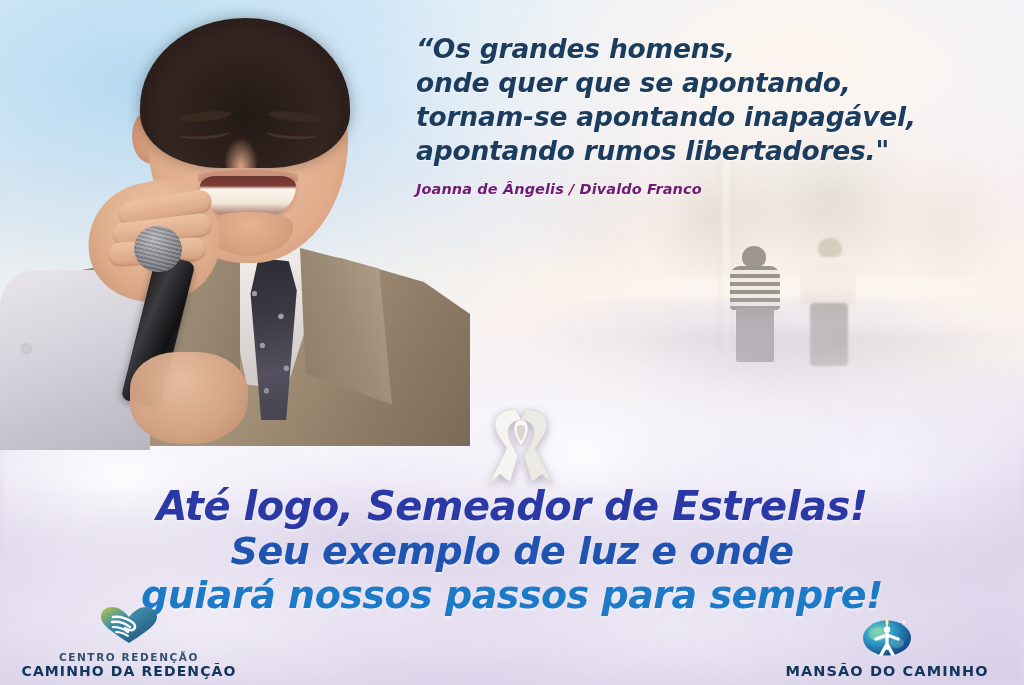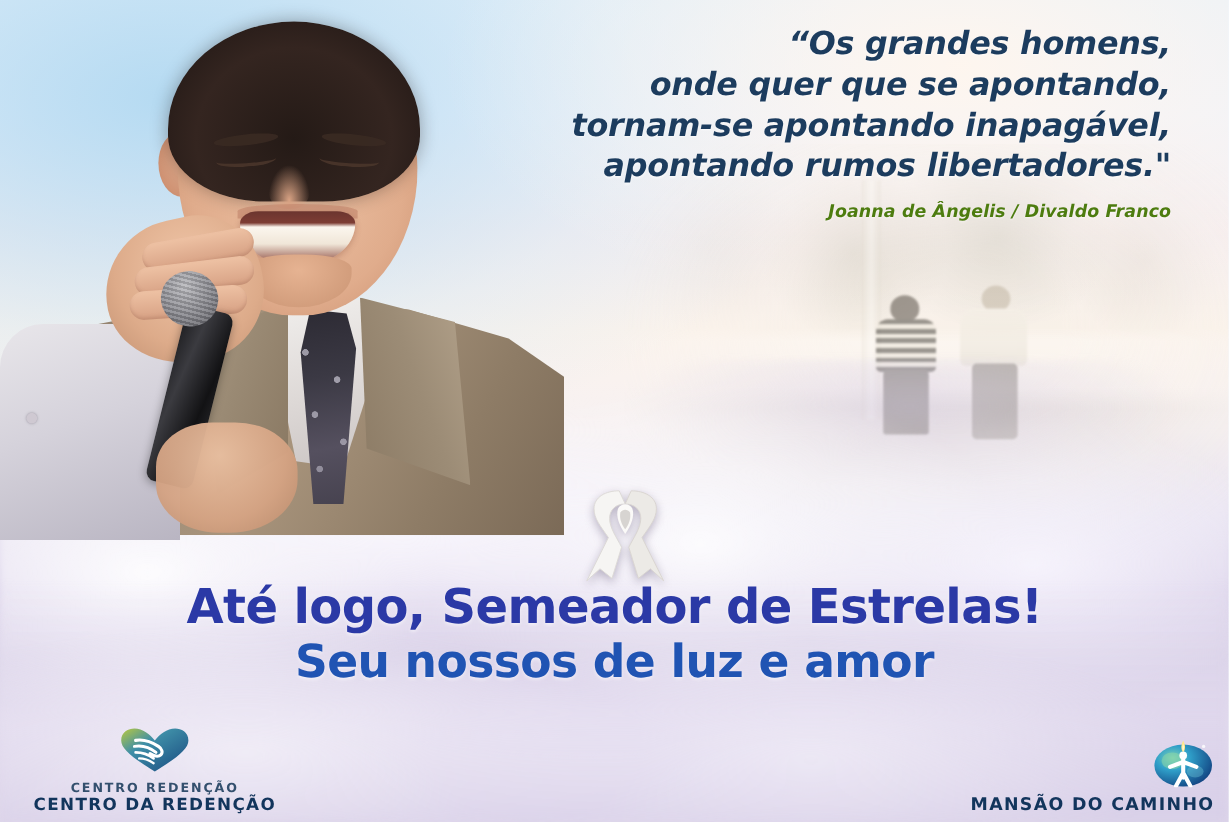--- a/index.html
+++ b/index.html
@@ -259,81 +259,81 @@
     position: absolute; left: 130px; top: 352px; width: 118px; height: 92px;
     background: radial-gradient(ellipse at 45% 30%, #e9bfa0 0%, #d5a383 60%, #b98a6b 100%);
     border-radius: 40% 44% 48% 44%;
     opacity: 0.95;
   }
 
   
   .quote {
     position: absolute;
     right: 48px;
-    top: 20px;
+    top: 32px;
     width: 560px;
-    text-align: right;
   }
   .quote-line {
     font-style: italic;
     font-weight: 700;
     font-size: 26.5px;
     line-height: 34px;
     color: #1c3c5e;
     letter-spacing: -0.2px;
     white-space: nowrap;
     text-shadow: 0 1px 2px rgba(255,255,255,0.65);
   }
   .quote-attr {
     margin-top: 13px;
     font-style: italic;
     font-weight: 700;
     font-size: 14.5px;
-    color: #4d7c0f;
+    color: #701a75;
     letter-spacing: 0.1px;
     text-shadow: 0 1px 2px rgba(255,255,255,0.6);
   }
 
   
   .ribbon {
     position: absolute;
     left: 483px; top: 408px;
     width: 76px; height: 82px;
     filter: drop-shadow(0 3px 4px rgba(110,100,130,0.45));
   }
 
   
   .headline {
     position: absolute;
     left: 0; right: 0; top: 486px;
     text-align: center;
   }
   .hl {
     font-weight: 700;
+    font-style: italic;
     letter-spacing: -0.5px;
     line-height: 1.0;
     white-space: nowrap;
     text-shadow: 0 2px 3px rgba(255,255,255,0.5);
   }
   .hl1 { font-size: 40px; color: #2b39a6; }
   .hl2 { font-size: 38px; color: #2054b3; margin-top: 6px; }
   .hl3 { font-size: 38px; color: #1d7ac8; margin-top: 6px; }
 
   
   .logo-left {
     position: absolute;
     left: 14px; bottom: 6px;
     width: 230px;
     text-align: center;
   }
   .logo-right {
     position: absolute;
-    right: 12px; bottom: 6px;
+    right: 22px; bottom: 6px;
     width: 230px;
-    text-align: right;
+    text-align: center;
   }
   .logo-mark { display: block; margin: 0 auto 3px auto; }
   .logo-l1 {
     font-size: 10.5px;
     font-weight: 700;
     letter-spacing: 1.6px;
     color: #34506e;
     line-height: 12px;
   }
   .logo-l2 {
@@ -416,42 +416,43 @@
     <svg width="76" height="82" viewBox="0 0 76 82" xmlns="http://www.w3.org/2000/svg">
       <path d="M38 12 C30 12 25 17 25 24 C25 32 31 40 35 48 L27 74 L17 66 L6 76 L24 40 C17 30 12 24 12 16 C12 6 22 1 33 1 Z" fill="#f6f5f3" stroke="#ddd9d6" stroke-width="0.8"></path>
       <path d="M38 12 C46 12 51 17 51 24 C51 32 45 40 41 48 L49 74 L59 66 L70 76 L52 40 C59 30 64 24 64 16 C64 6 54 1 43 1 Z" fill="#eceae6" stroke="#d9d5d1" stroke-width="0.8"></path>
       <path d="M32 16 C30 22 33 30 38 37 C43 30 46 22 44 16 C42 11 34 11 32 16 Z" fill="#fbfaf8"></path>
       <path d="M34 19 C33 24 35 29 38 33 C41 29 43 24 42 19 C40 16 36 16 34 19 Z" fill="#b9b4b0" opacity="0.55"></path>
     </svg>
   </div>
 
   <div class="headline">
     <div class="hl hl1">Até logo, Semeador de Estrelas!</div>
-    <div class="hl hl2">Seu nossos de luz e amor</div>
+    <div class="hl hl2">Seu exemplo de luz e onde</div>
+    <div class="hl hl3">guiará nossos passos para sempre!</div>
   </div>
 
   <div class="logo-left">
     <span class="logo-mark">
       <svg width="58" height="38" viewBox="0 0 58 38" xmlns="http://www.w3.org/2000/svg">
         <defs>
           <linearGradient id="hg" x1="0" y1="0" x2="1" y2="1">
             <stop offset="0%" stop-color="#b9c93f"></stop>
             <stop offset="35%" stop-color="#3f8fa8"></stop>
             <stop offset="100%" stop-color="#17477e"></stop>
           </linearGradient>
         </defs>
         <path d="M29 37 C10 25 1 18 1 11 C1 4 7 1 12 1 C19 1 25 6 29 11 C33 6 39 1 46 1 C51 1 57 4 57 11 C57 18 48 25 29 37 Z" fill="url(#hg)"></path>
         <path d="M13 11 C19 10 26 12 32 16 C35 18 36 21 34 23 C32 25 28 24 25 22" stroke="#ffffff" stroke-width="2.6" fill="none" stroke-linecap="round"></path>
         <path d="M12 16 C18 15 25 17 30 21" stroke="#ffffff" stroke-width="2.4" fill="none" stroke-linecap="round"></path>
         <path d="M13 21 C18 21 24 23 28 26" stroke="#ffffff" stroke-width="2.2" fill="none" stroke-linecap="round"></path>
         <path d="M16 26 C20 26 25 28 28 30" stroke="#ffffff" stroke-width="2" fill="none" stroke-linecap="round"></path>
       </svg>
     </span>
     <div class="logo-l1">CENTRO REDENÇÃO</div>
-    <div class="logo-l2">CENTRO DA REDENÇÃO</div>
+    <div class="logo-l2">CAMINHO DA REDENÇÃO</div>
   </div>
 
   <div class="logo-right">
     <span class="logo-mark">
       <svg width="52" height="42" viewBox="0 0 52 42" xmlns="http://www.w3.org/2000/svg">
         <defs>
           <radialGradient id="gg" cx="32%" cy="32%" r="78%">
             <stop offset="0%" stop-color="#7fd3b6"></stop>
             <stop offset="38%" stop-color="#2f9fc9"></stop>
             <stop offset="100%" stop-color="#11407f"></stop>

